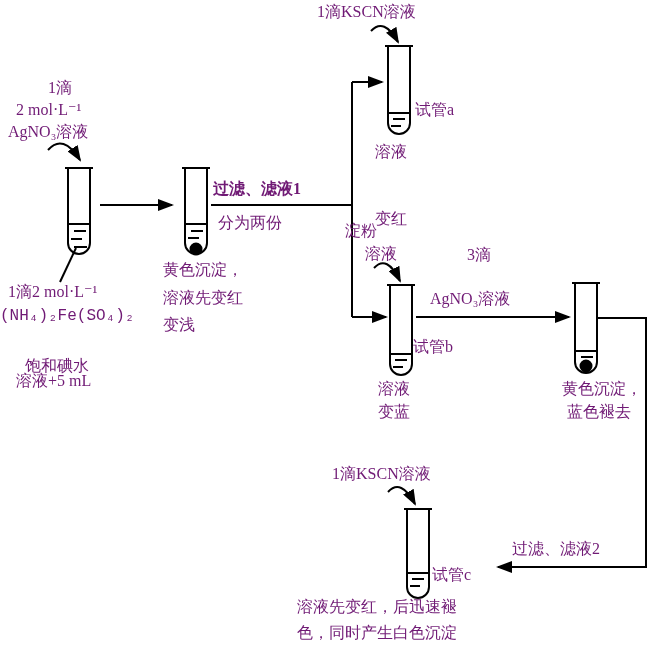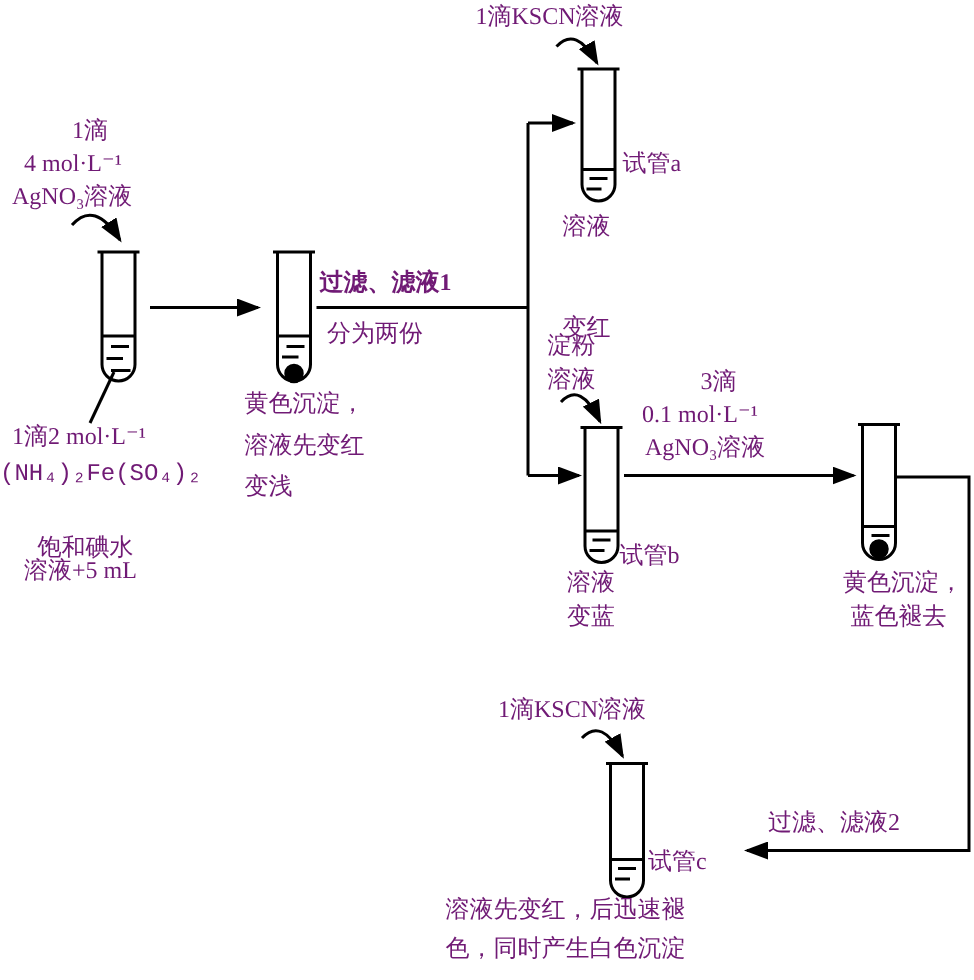--- a/index.html
+++ b/index.html
@@ -102,49 +102,48 @@
         <path d="M407,509 L407,587 A11,11 0 0 0 429,587 L429,509"></path>
         <path d="M407,573 L429,573"></path>
         <path d="M412,579 L424,579 M410,586 L420,586"></path>
       </g>
       <path d="M388,492 Q401,478 415,504" marker-end="url(#ah)"></path>
 
     </g>
   </svg>
 
   <div class="lbl" style="left:48px;  top:77px;">1滴</div>
-  <div class="lbl" style="left:16px;  top:99px;">4 mol·L⁻¹</div>
+  <div class="lbl" style="left:16px;  top:99px;">2 mol·L⁻¹</div>
   <div class="lbl" style="left:8px;   top:121px;">AgNO₃溶液</div>
 
   <div class="lbl" style="left:8px;   top:281px;">1滴2 mol·L⁻¹</div>
   <div class="lbl" style="left:0px;   top:305px;font-family:Liberation Mono, monospace;">(NH₄)₂Fe(SO₄)₂</div>
   <div class="lbl" style="left:16px;  top:330px;margin-top:40px;">溶液+5 mL</div>
   <div class="lbl" style="left:25px;  top:355px;">饱和碘水</div>
 
   <div class="lbl" style="left:163px; top:259px;">黄色沉淀，</div>
   <div class="lbl" style="left:163px; top:287px;">溶液先变红</div>
   <div class="lbl" style="left:163px; top:314px;text-align:right;">变浅</div>
 
   <div class="lbl" style="left:213px; top:178px;font-weight:bold;">过滤、滤液1</div>
   <div class="lbl" style="left:218px; top:212px;">分为两份</div>
 
   <div class="lbl" style="left:317px; top:1px;">1滴KSCN溶液</div>
   <div class="lbl" style="left:415px; top:99px;text-align:center;">试管a</div>
   <div class="lbl" style="left:375px; top:141px;">溶液</div>
   <div class="lbl" style="left:375px; top:166px;margin-top:42px;">变红</div>
 
-  <div class="lbl" style="left:365px; top:220px;text-align:center;">淀粉</div>
+  <div class="lbl" style="left:345px; top:220px;text-align:center;">淀粉</div>
   <div class="lbl" style="left:365px; top:243px;">溶液</div>
 
-  <div class="lbl" style="left:413px; top:336px;margin-top:24px;">试管b</div>
+  <div class="lbl" style="left:413px; top:336px;">试管b</div>
   <div class="lbl" style="left:378px; top:378px;">溶液</div>
   <div class="lbl" style="left:378px; top:401px;">变蓝</div>
 
   <div class="lbl" style="left:467px; top:244px;">3滴</div>
-  <div class="lbl" style="left:428px; top:266px;">0.1 mol·L⁻¹</div>
   <div class="lbl" style="left:430px; top:288px;">AgNO₃溶液</div>
 
   <div class="lbl" style="left:562px; top:378px;">黄色沉淀，</div>
   <div class="lbl" style="left:567px; top:401px;">蓝色褪去</div>
 
   <div class="lbl" style="left:512px; top:538px;">过滤、滤液2</div>
 
   <div class="lbl" style="left:332px; top:463px;">1滴KSCN溶液</div>
   <div class="lbl" style="left:432px; top:564px;">试管c</div>
 

